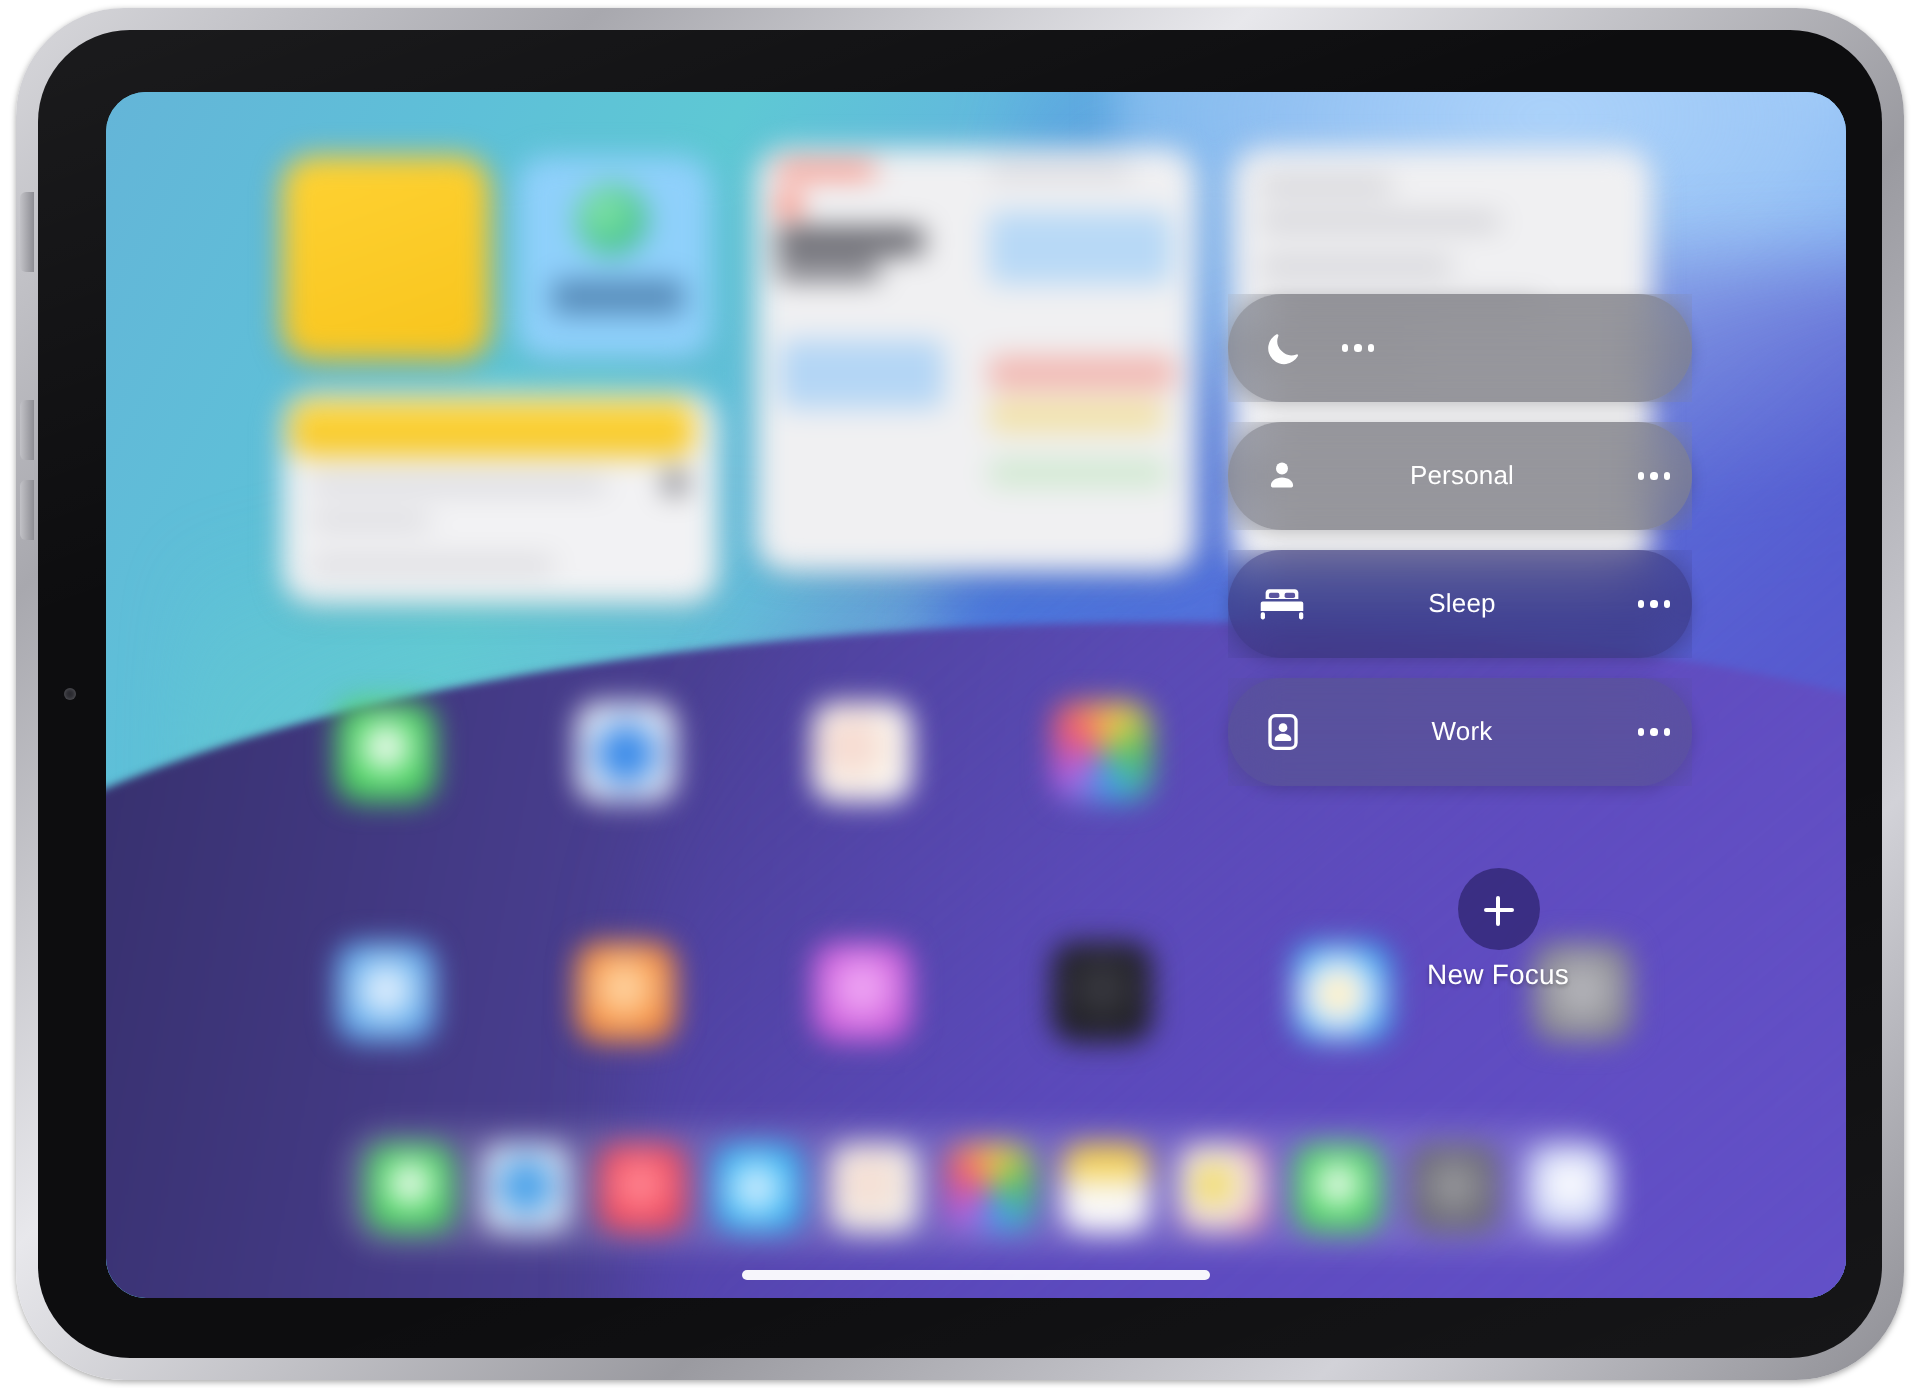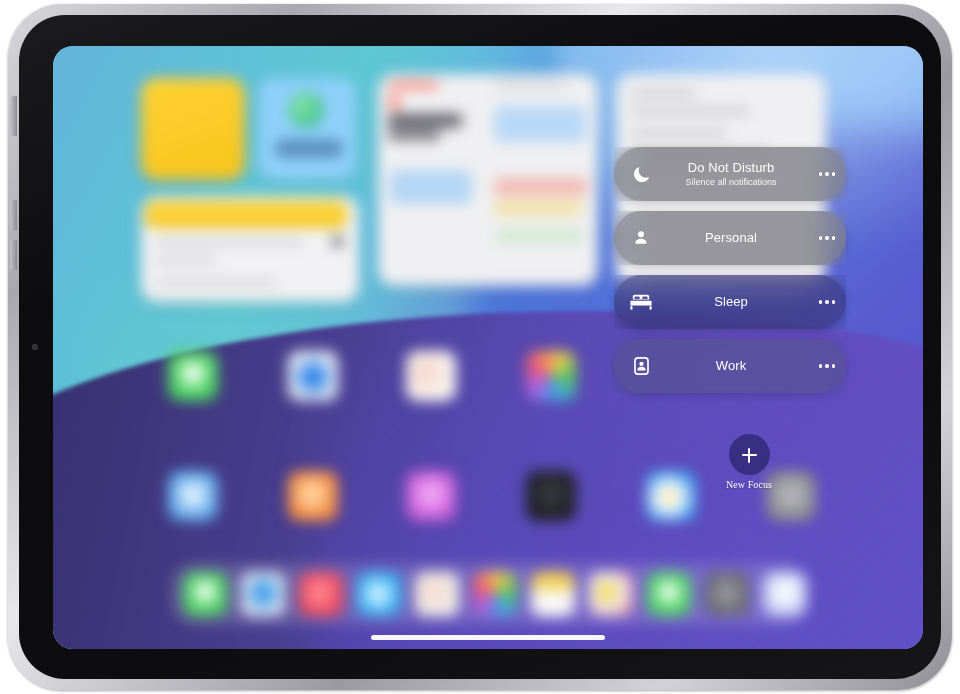--- a/index.html
+++ b/index.html
@@ -392,24 +392,23 @@
     content: "";
     position: absolute;
     background: #fff;
     border-radius: 1px;
   }
   .nf-circle:before { left: 13px; top: 20px; width: 15px; height: 2px; }
   .nf-circle:after  { left: 19.5px; top: 13.5px; width: 2px; height: 15px; }
   .nf-label {
     margin-top: 4px;
     color: #ffffff;
-    font-size: 10px;
+    font-size: 14px;
     letter-spacing: 0.1px;
     text-shadow: 0 1px 2px rgba(0,0,0,0.3);
-    font-family: Liberation Serif, serif;
   }
 
   
   .home-indicator {
     position: absolute;
     left: 50%;
     transform: translateX(-50%);
     bottom: 9px;
     width: 234px;
     height: 5px;
@@ -513,24 +512,20 @@
 
       <div class="focus-panel">
 
         <div class="focus-pill pill-dnd">
           <div class="pill-frost"></div>
           <div class="pill-icon">
             <svg width="19" height="19" viewBox="0 0 24 24" aria-hidden="true">
               <path fill="#ffffff" d="M20.5 15.4A9 9 0 0 1 9.1 3.6a.8.8 0 0 0-1.1-.9 10 10 0 1 0 13.4 13.7.8.8 0 0 0-.9-1z"></path>
             </svg>
           </div>
-          <div class="pill-text">
-            <div class="pill-title">Do Not Disturb</div>
-            <div class="pill-sub">Silence all notifications</div>
-          </div>
           <div class="pill-more">
             <i></i>
             <i></i>
             <i></i>
           </div>
         </div>
 
         <div class="focus-pill pill-personal">
           <div class="pill-frost"></div>
           <div class="pill-icon">

